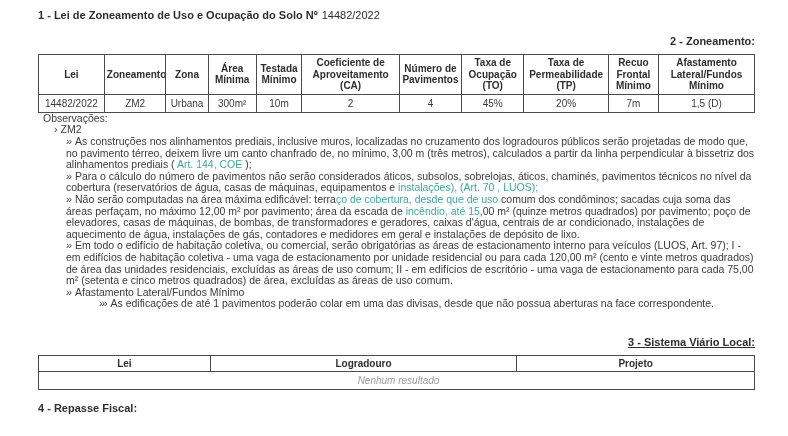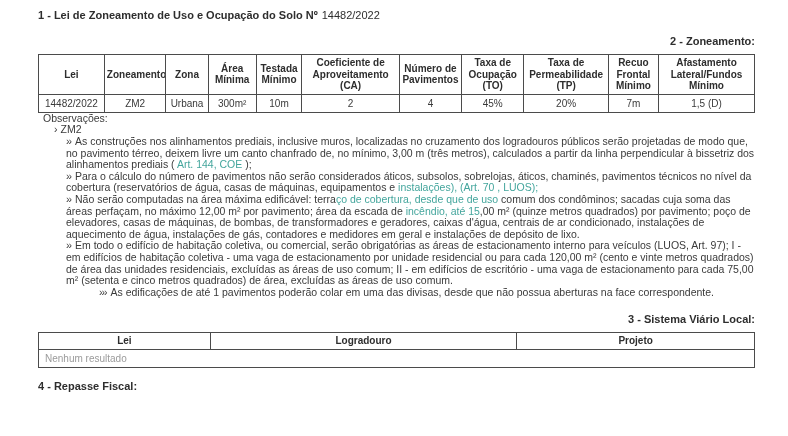--- a/index.html
+++ b/index.html
@@ -29,24 +29,25 @@
   .zoning td { height: 18px; }
 
   .obs { font-size: 10.5px; line-height: 11.6px; color: #3a3a3a; }
   .obs-label { padding-left: 5px; }
   .obs-zone { padding-left: 16px; }
   .obs-item.l2 { padding-left: 28px; }
   .obs-item.l3 { padding-left: 61px; }
   .obs .marker { margin-right: 4px; letter-spacing: -1px; }
   .teal { color: #43a59c; }
 
-  .sec3 { margin-top: 15px; }
+  .sec3 { margin-top: 26px; text-decoration: underline; }
   .road th { height: 16px; }
   .road .empty-row td {
-    text-align: left;
+    text-align: center;
+    font-style: italic;
     color: #9b9b9b;
     padding: 3px 2px 3px 6px;
     height: 17px;
   }
   .sec4 { margin-top: 12px; }
 </style>
 </head>
 <body>
 
 <div class="doc">
@@ -106,20 +107,21 @@
   <div class="obs">
     <div class="obs-label">Observações:</div>
     <div class="obs-zone">
       <span class="marker">›</span><span>ZM2</span>
     </div>
     <div>
         <div class="obs-item l2"><span class="marker">››</span><span>As construções nos alinhamentos prediais, inclusive muros, localizadas no cruzamento dos logradouros públicos serão projetadas de modo que, no pavimento térreo, deixem livre um canto chanfrado de, no mínimo, 3,00 m (três metros), calculados a partir da linha perpendicular à bissetriz dos alinhamentos prediais ( </span><span class="teal">Art. 144, COE</span><span> );</span></div>
         <div class="obs-item l2"><span class="marker">››</span><span>Para o cálculo do número de pavimentos não serão considerados áticos, subsolos, sobrelojas, áticos, chaminés, pavimentos técnicos no nível da cobertura (reservatórios de água, casas de máquinas, equipamentos e </span><span class="teal">instalações), (Art. 70 , LUOS);</span></div>
         <div class="obs-item l2"><span class="marker">››</span><span>Não serão computadas na área máxima edificável: terra</span><span class="teal">ço de cobertura, desde que de uso</span><span> comum dos condôminos; sacadas cuja soma das áreas perfaçam, no máximo 12,00 m² por pavimento; área da escada de </span><span class="teal">incêndio, até 15</span><span>,00 m² (quinze metros quadrados) por pavimento; poço de elevadores, casas de máquinas, de bombas, de transformadores e geradores, caixas d'água, centrais de ar condicionado, instalações de aquecimento de água, instalações de gás, contadores e medidores em geral e instalações de depósito de lixo.</span></div>
         <div class="obs-item l2"><span class="marker">››</span><span>Em todo o edifício de habitação coletiva, ou comercial, serão obrigatórias as áreas de estacionamento interno para veículos (LUOS, Art. 97); I - em edifícios de habitação coletiva - uma vaga de estacionamento por unidade residencial ou para cada 120,00 m² (cento e vinte metros quadrados) de área das unidades residenciais, excluídas as áreas de uso comum; II - em edifícios de escritório - uma vaga de estacionamento para cada 75,00 m² (setenta e cinco metros quadrados) de área, excluídas as áreas de uso comum.</span></div>
+        <div class="obs-item l2"><span class="marker">››</span><span>Afastamento Lateral/Fundos Mínimo</span></div>
         <div class="obs-item l3"><span class="marker">›››</span><span>As edificações de até 1 pavimentos poderão colar em uma das divisas, desde que não possua aberturas na face correspondente.</span></div>
       </div>
   </div>
 
   <div class="sec-title title2 sec3">3 - Sistema Viário Local:</div>
 
   <table class="road">
     <colgroup>
       <col style="width:24.0%">
         <col style="width:42.8%">

